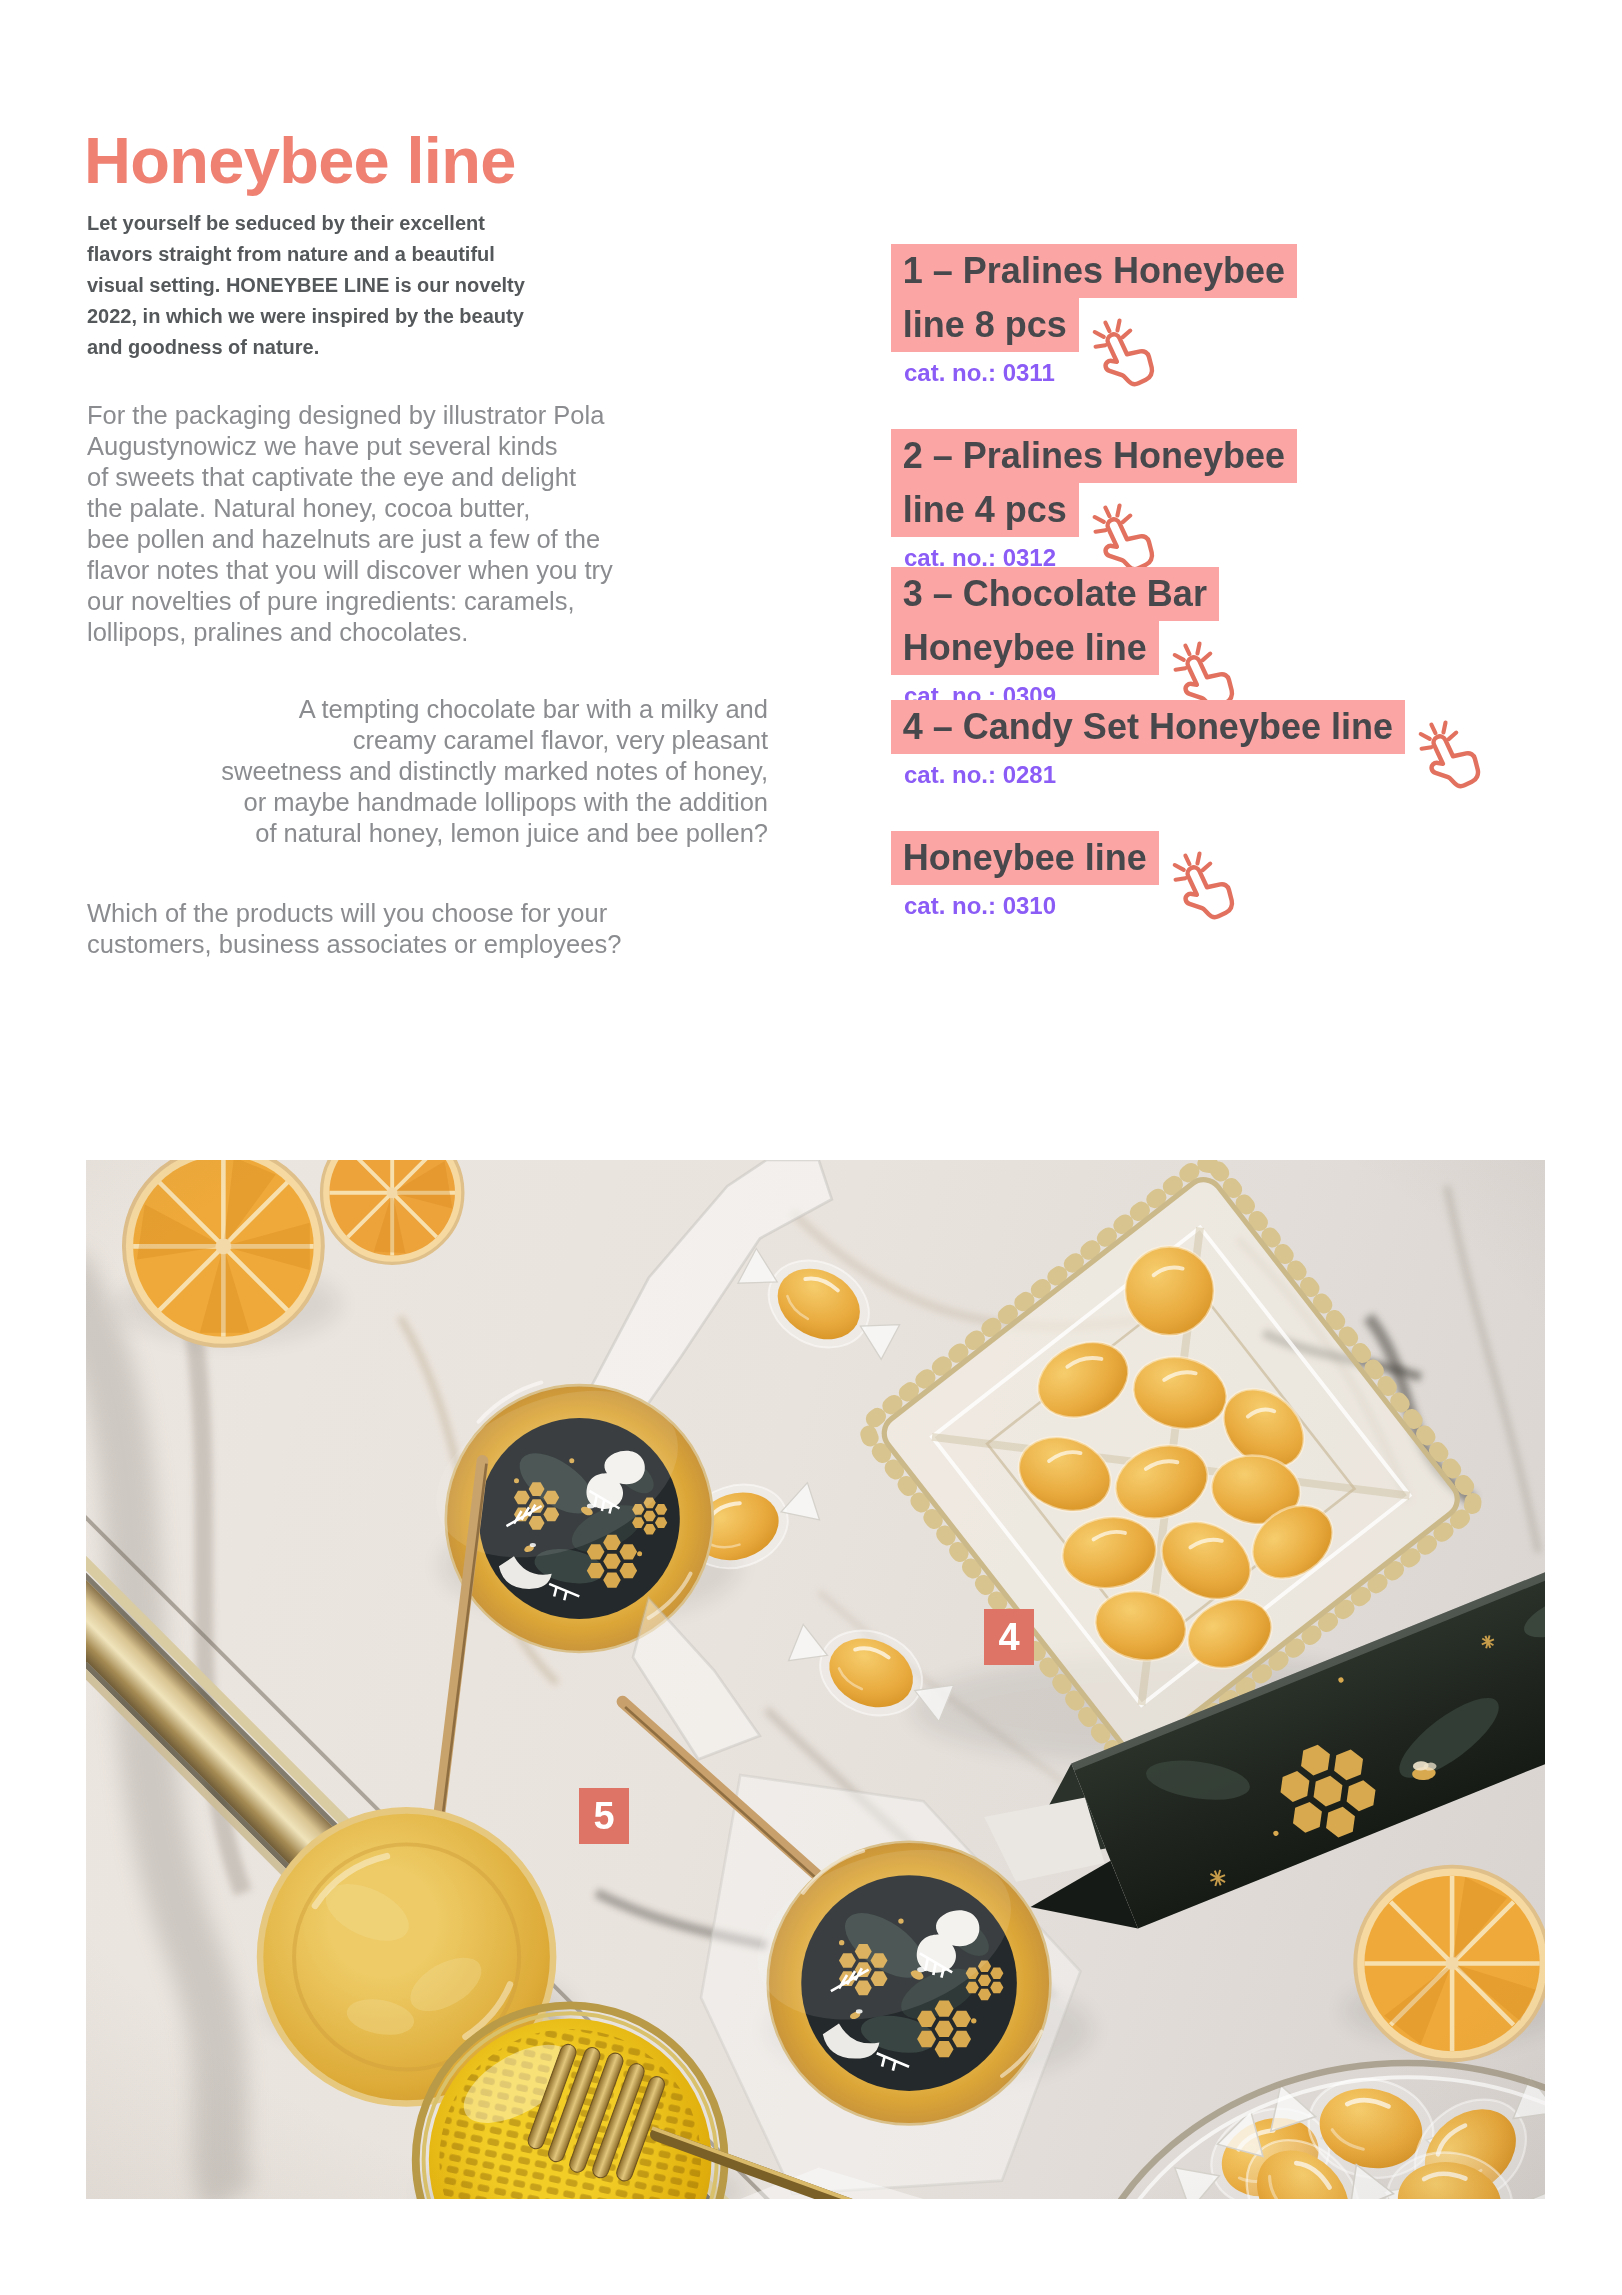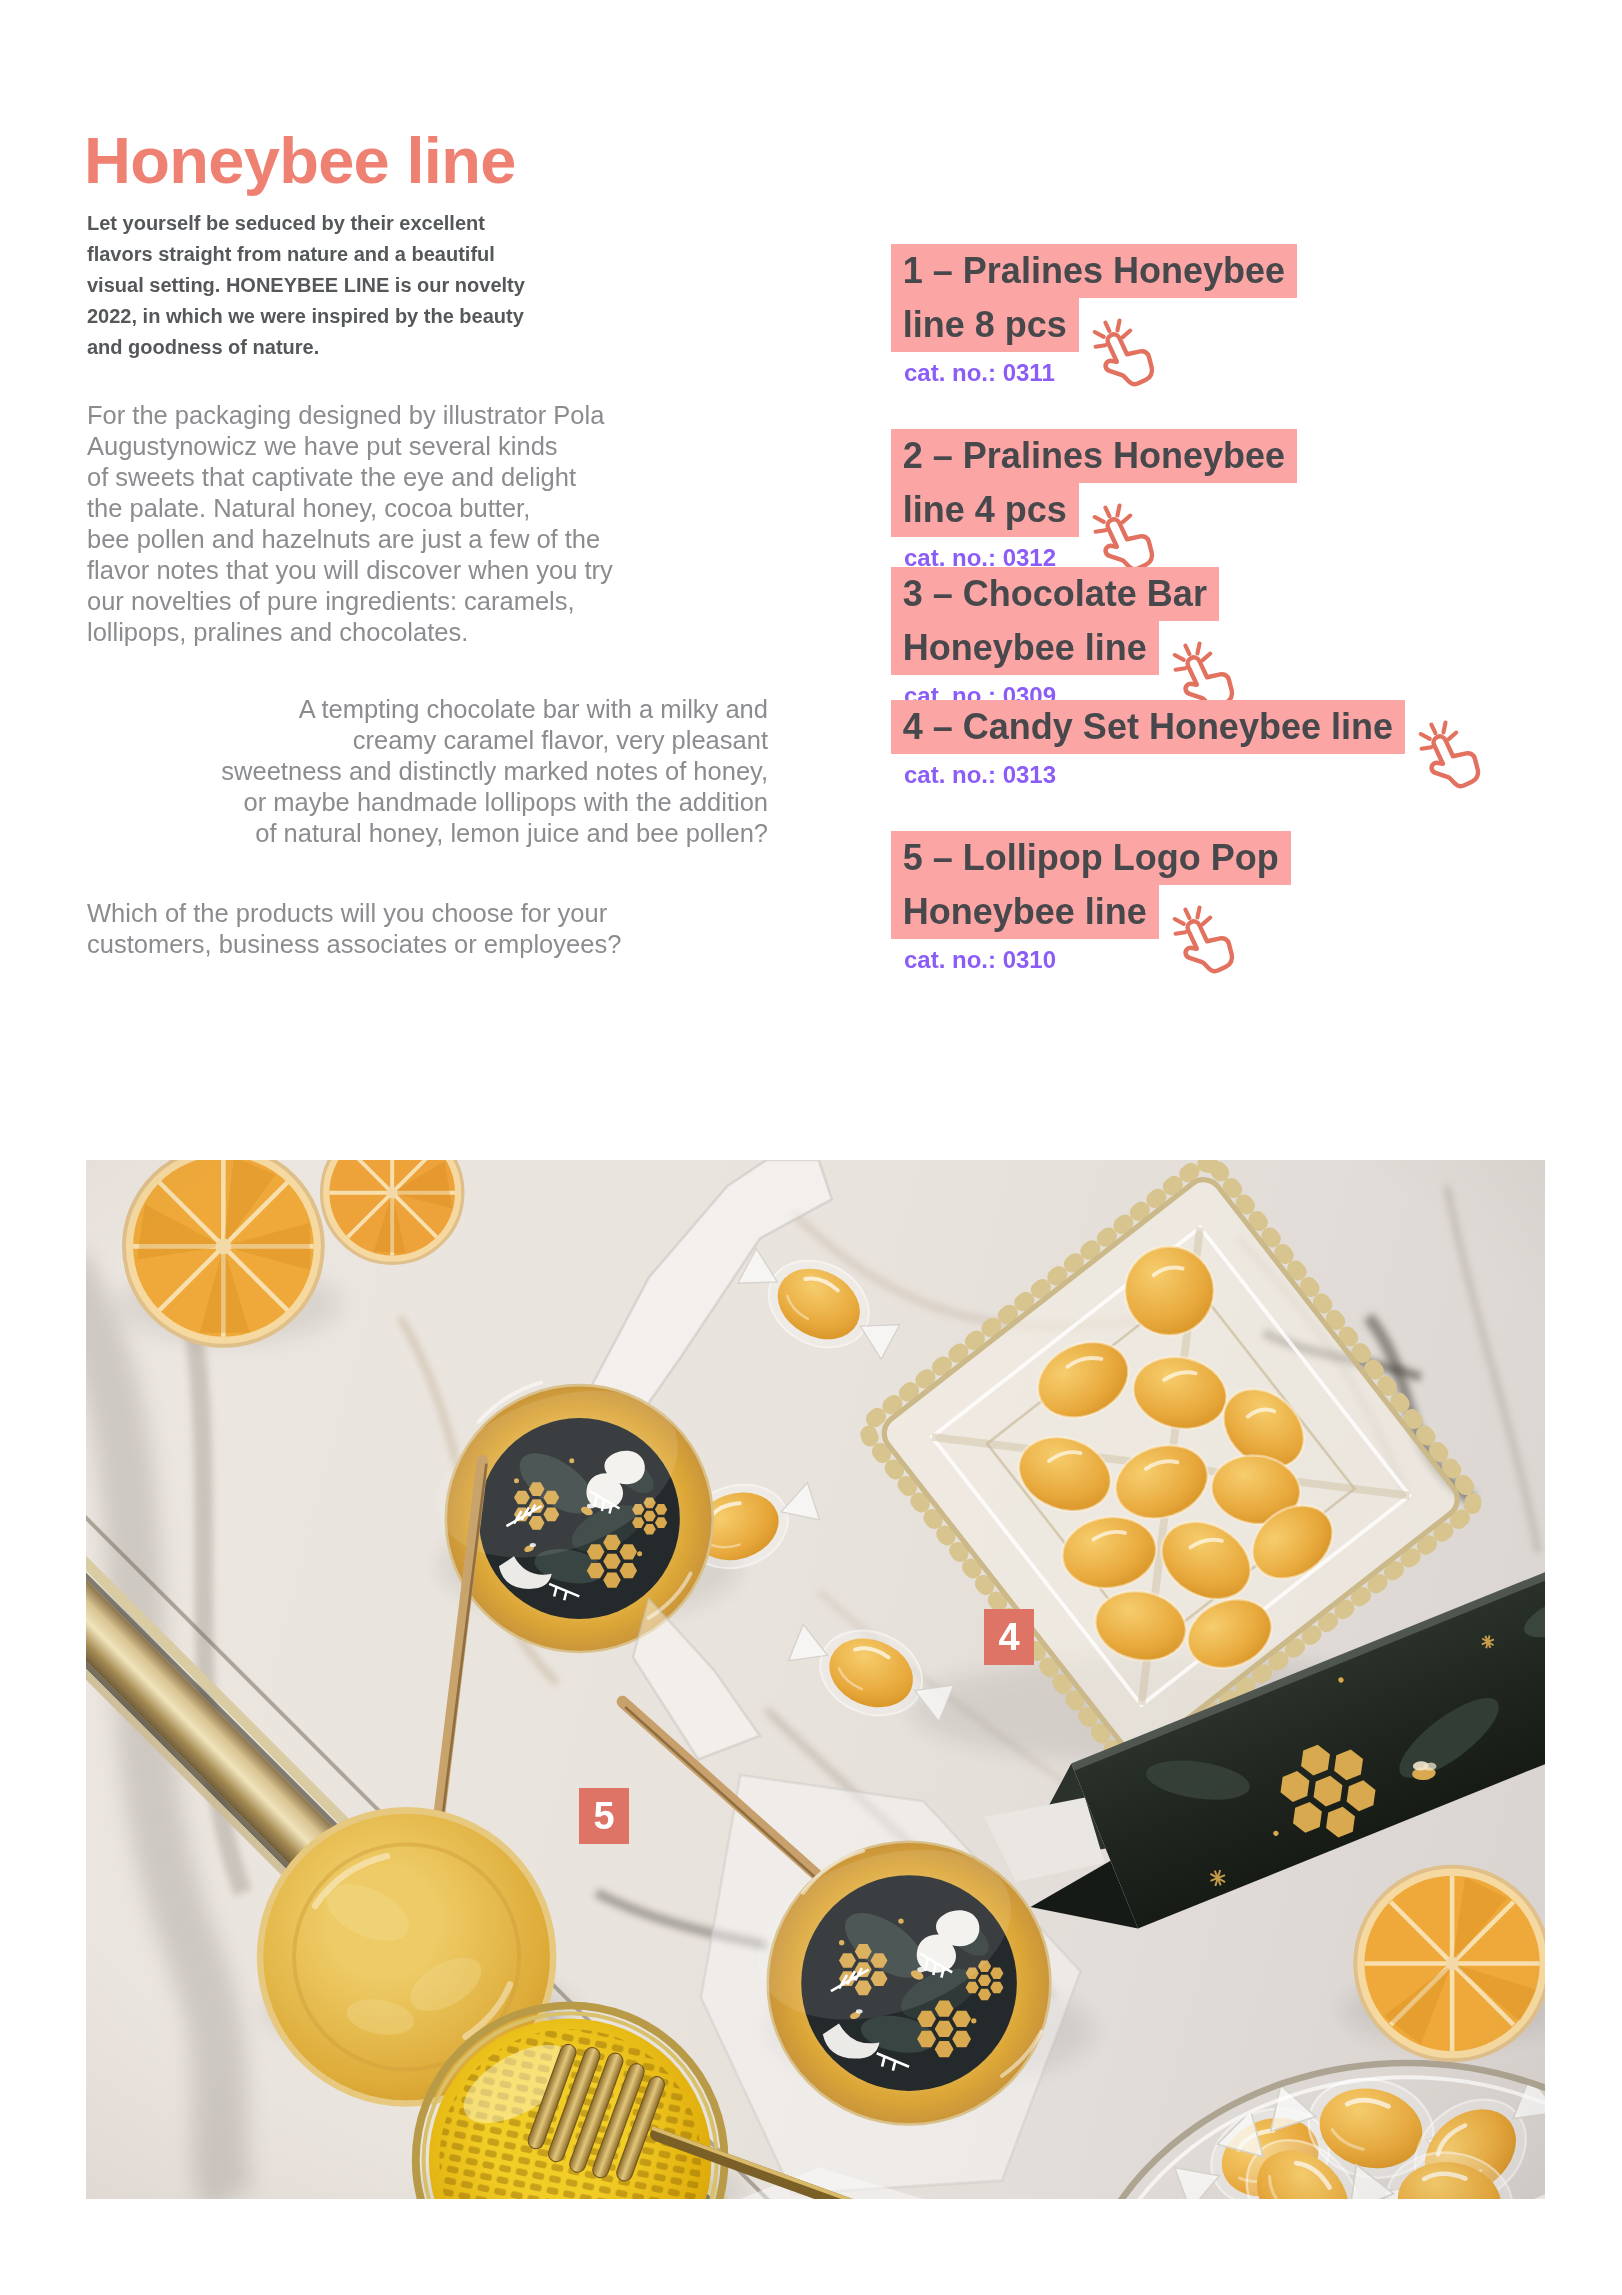--- a/index.html
+++ b/index.html
@@ -100,27 +100,24 @@
   <div class="cat">cat. no.: 0309</div>
 </div>
 
 <div class="product" style="top:700px">
   <div class="pline">
       <span class="hl">4 – Candy Set Honeybee line</span>
     <svg class="click-icon" viewBox="0 0 120 120">
         <use href="#tapicon"></use>
       </svg>
     </div>
-  <div class="cat">cat. no.: 0313</div>
+  <div class="cat">cat. no.: 0281</div>
 </div>
 
 <div class="product" style="top:831px">
-  <div class="pline">
-      <span class="hl">5 – Lollipop Logo Pop</span>
-    </div>
   <div class="pline">
       <span class="hl">Honeybee line</span>
     <svg class="click-icon" viewBox="0 0 120 120">
         <use href="#tapicon"></use>
       </svg>
     </div>
   <div class="cat">cat. no.: 0310</div>
 </div>
 
 <div class="abs photo">

